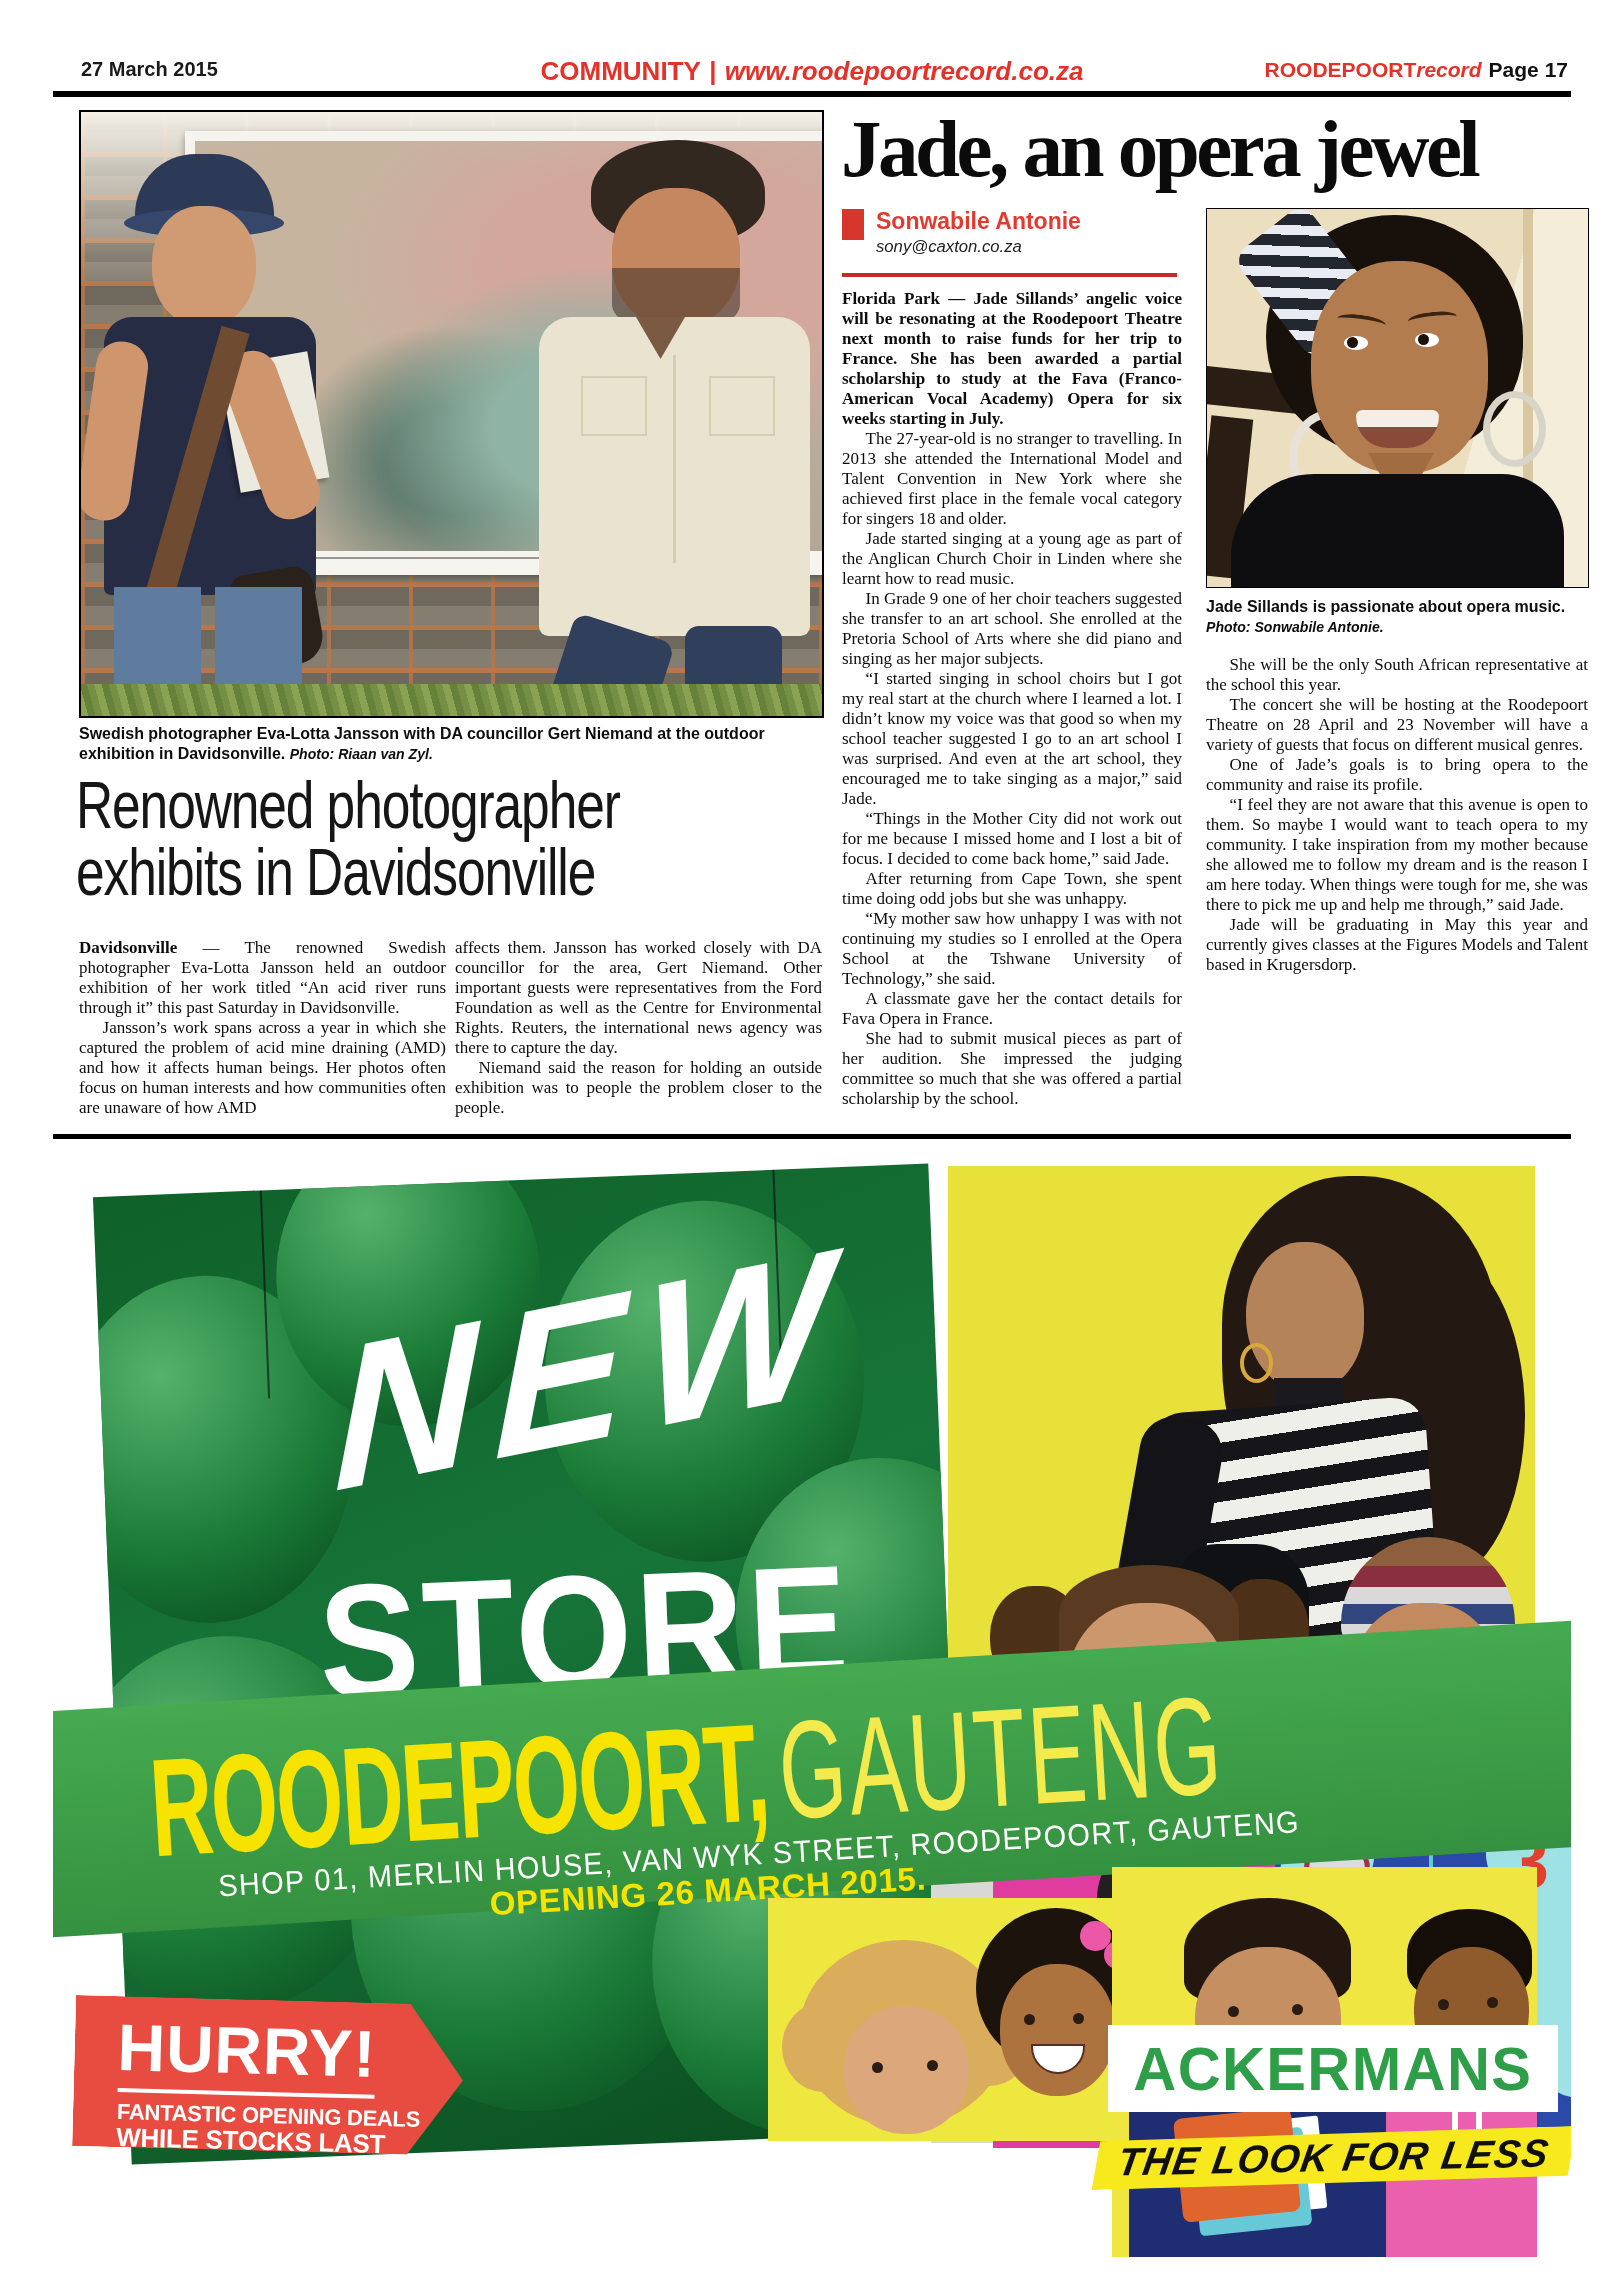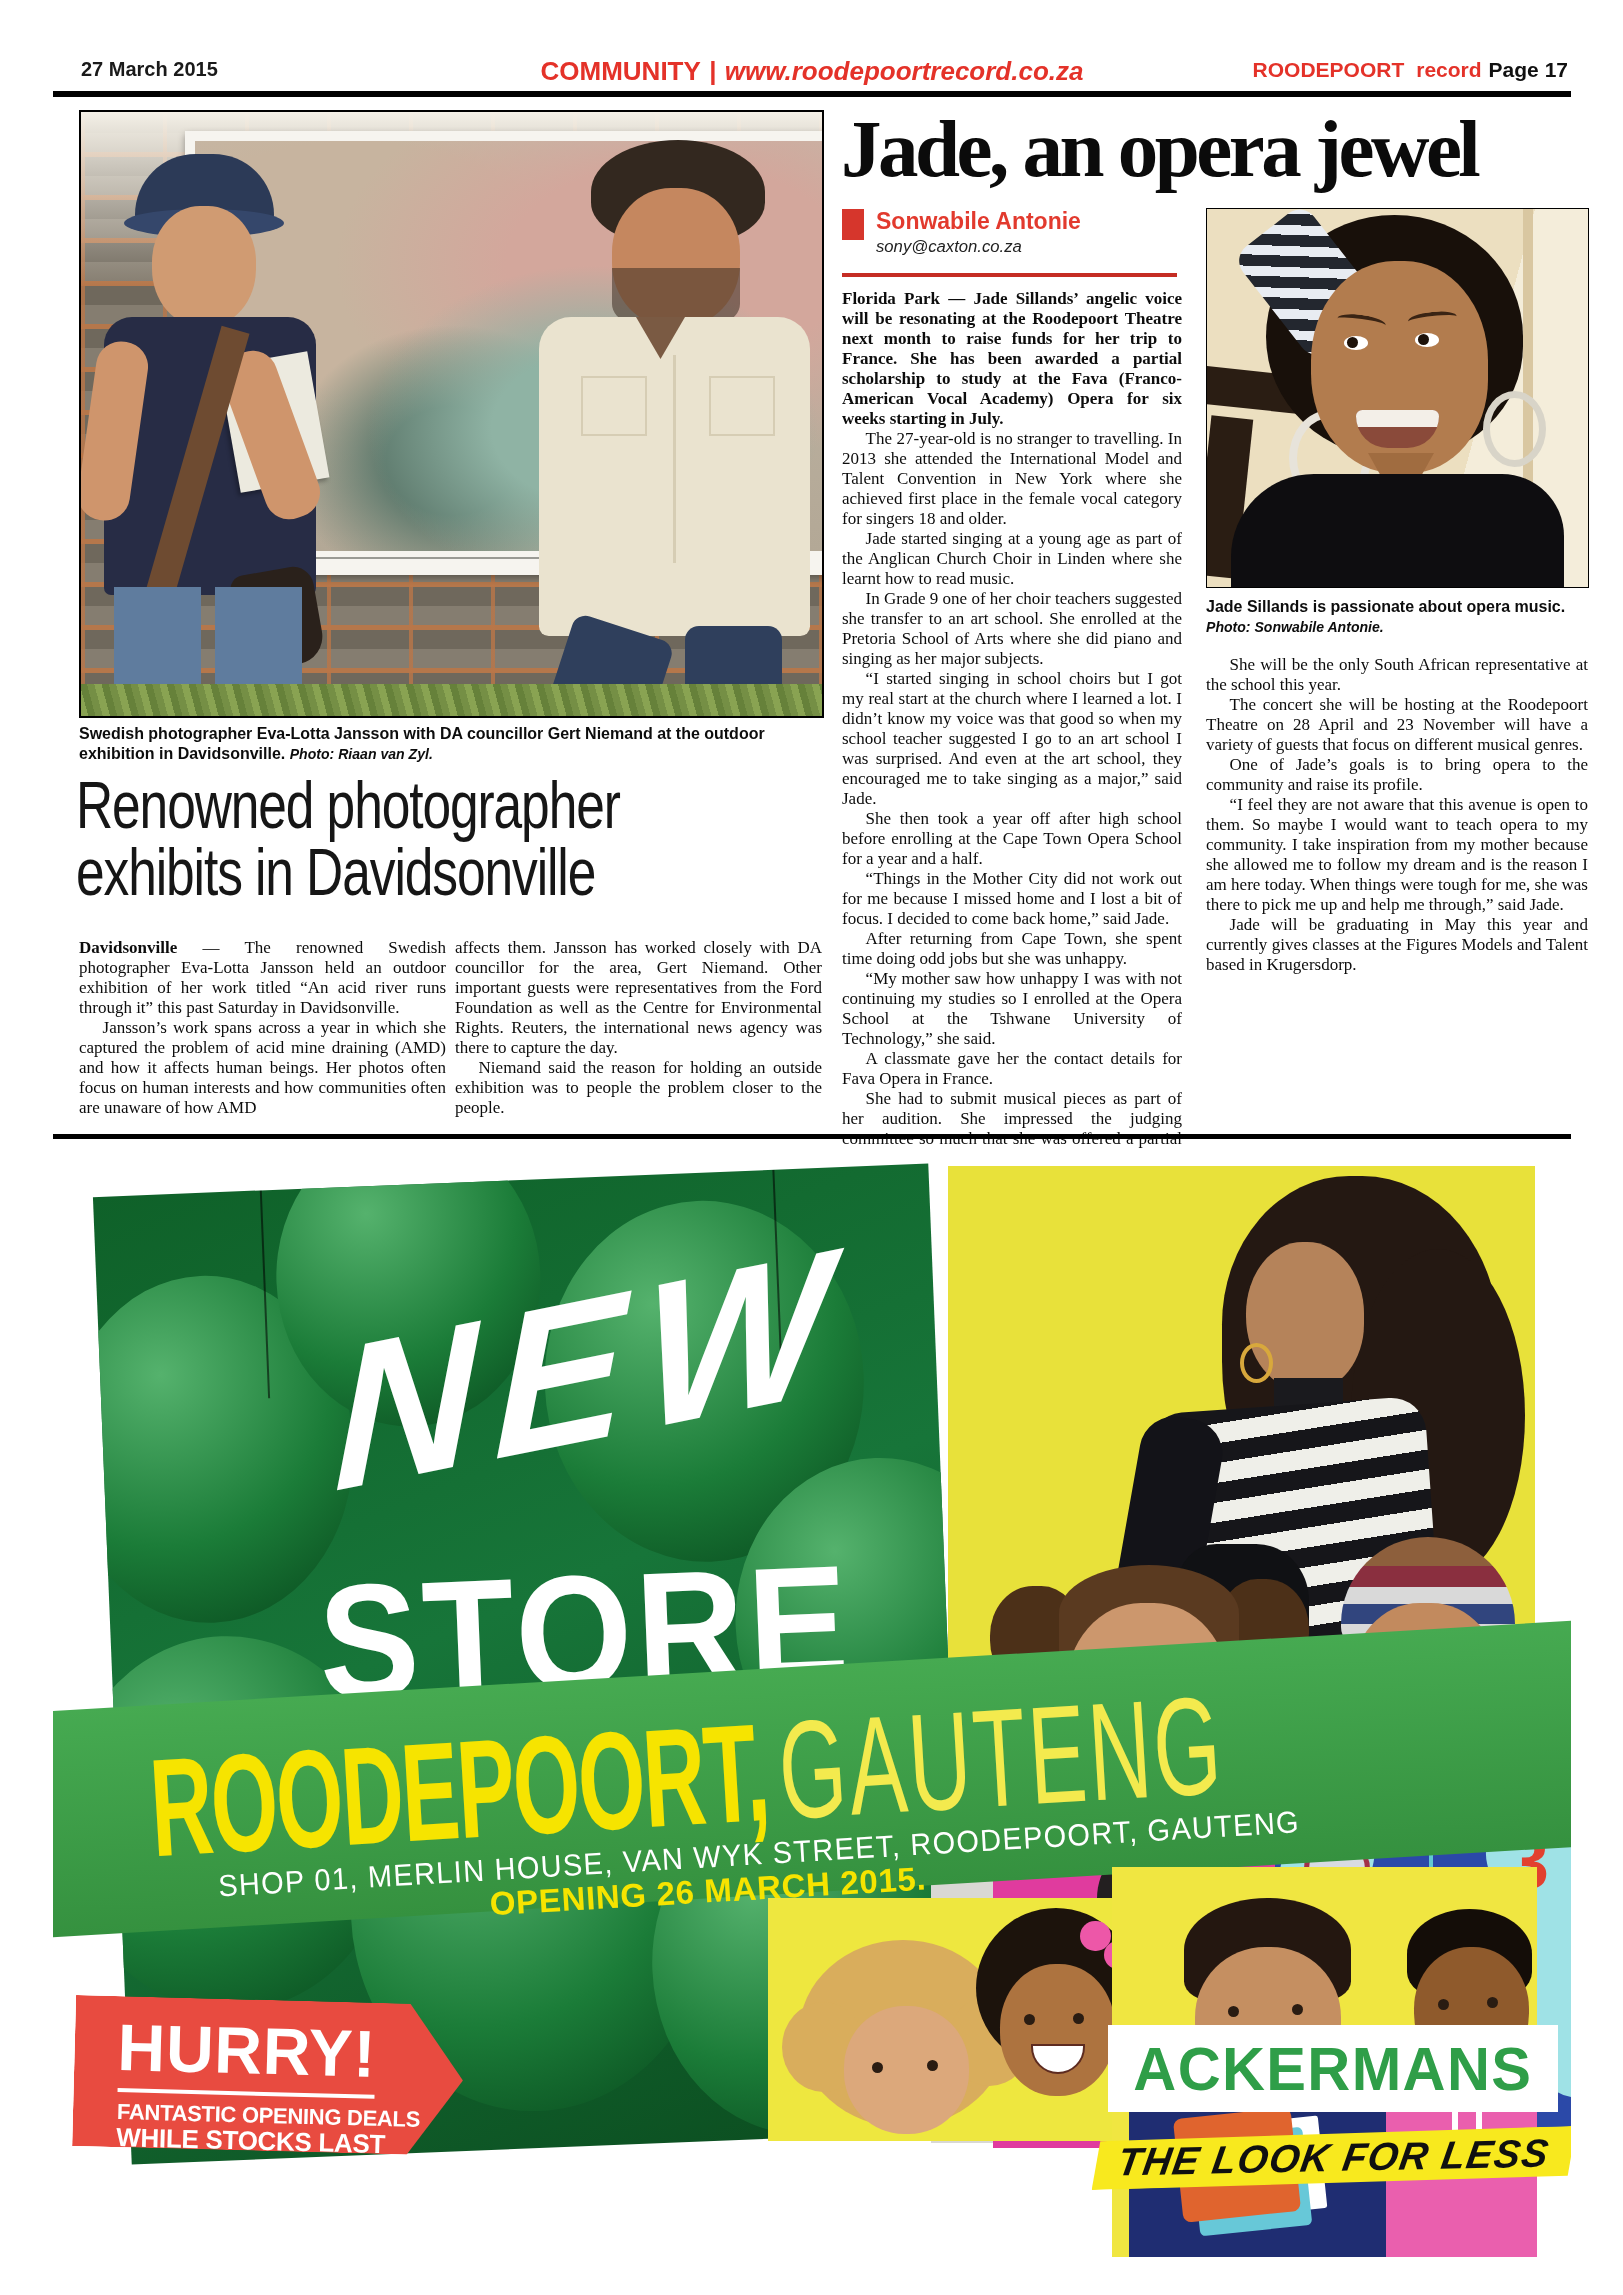--- a/index.html
+++ b/index.html
@@ -5,21 +5,21 @@
   html,body{margin:0;padding:0;background:#ffffff;}
   body{width:1624px;height:2295px;position:relative;font-family:"Liberation Sans",sans-serif;color:#111;}
   .abs{position:absolute;}
   
   .h-date{left:81px;top:58px;font:700 20px "Liberation Sans",sans-serif;color:#1a1a1a;}
   .h-center{left:50%;top:56px;transform:translateX(-50%);font:700 26px "Liberation Sans",sans-serif;color:#e43229;white-space:nowrap;}
   .h-center .url{font-style:italic;}
   .h-center .div{padding:0 8.3px;}
   .h-right{right:56px;top:58px;font:700 21px "Liberation Sans",sans-serif;white-space:nowrap;}
   .h-right .mast{color:#e43229;}
-  .h-right .sub{color:#e43229;margin-left:12px;}
+  .h-right .sub{color:#e43229;font-style:italic;margin-left:0;}
   .h-right .pg{color:#111;margin-left:7px;}
   .h-rule{left:53px;top:91px;width:1518px;height:6.2px;background:#000;}
   
   .body-text{font:400 17px/20px "Liberation Serif",serif;text-align:justify;color:#0c0c0c;}
   .body-text p{margin:0;}
   .body-text p.para{text-indent:23.6px;}
   .lead-bold{font-weight:700;}
   .dateline{font-weight:700;}
   .capt{font:700 17.4px/20px "Liberation Sans",sans-serif;color:#0d0d0d;}
   .squeeze{transform:scaleX(.92);transform-origin:0 0;}
@@ -223,21 +223,20 @@
 <div class="abs by-email">sony@caxton.co.za</div>
 <div class="abs red-rule"></div>
 
 <div class="abs jcol1 body-text">
   <p class="lead-bold"><span class="dateline">Florida Park</span><span> — Jade Sillands’ angelic voice will be resonating at the Roodepoort Theatre next month to raise funds for her trip to France. She has been awarded a partial scholarship to study at the Fava (Franco-American Vocal Academy) Opera for six weeks starting in July.</span></p>
   <div>
       <p class="para">The 27-year-old is no stranger to travelling. In 2013 she attended the International Model and Talent Convention in New York where she achieved first place in the female vocal category for singers 18 and older.</p>
       <p class="para">Jade started singing at a young age as part of the Anglican Church Choir in Linden where she learnt how to read music.</p>
       <p class="para">In Grade 9 one of her choir teachers suggested she transfer to an art school. She enrolled at the Pretoria School of Arts where she did piano and singing as her major subjects.</p>
       <p class="para">“I started singing in school choirs but I got my real start at the church where I learned a lot. I didn’t know my voice was that good so when my school teacher suggested I go to an art school I was surprised. And even at the art school, they encouraged me to take singing as a major,” said Jade.</p>
-      <p class="para">She then took a year off after high school before enrolling at the Cape Town Opera School for a year and a half.</p>
       <p class="para">“Things in the Mother City did not work out for me because I missed home and I lost a bit of focus. I decided to come back home,” said Jade.</p>
       <p class="para">After returning from Cape Town, she spent time doing odd jobs but she was unhappy.</p>
       <p class="para">“My mother saw how unhappy I was with not continuing my studies so I enrolled at the Opera School at the Tshwane University of Technology,” she said.</p>
       <p class="para">A classmate gave her the contact details for Fava Opera in France.</p>
       <p class="para">She had to submit musical pieces as part of her audition. She impressed the judging committee so much that she was offered a partial scholarship by the school.</p>
     </div>
 </div>
 
 <div class="abs photo-jade">
   <div class="abs j-bg"></div>

